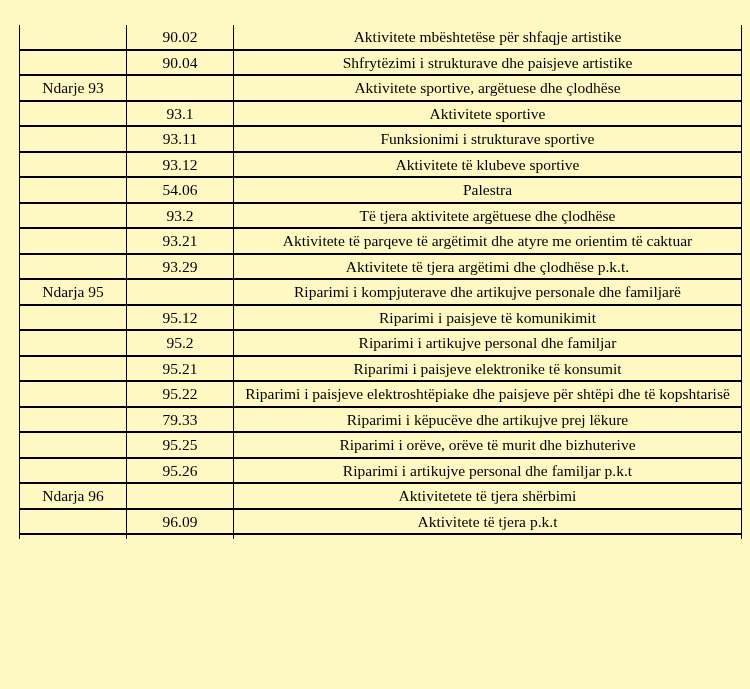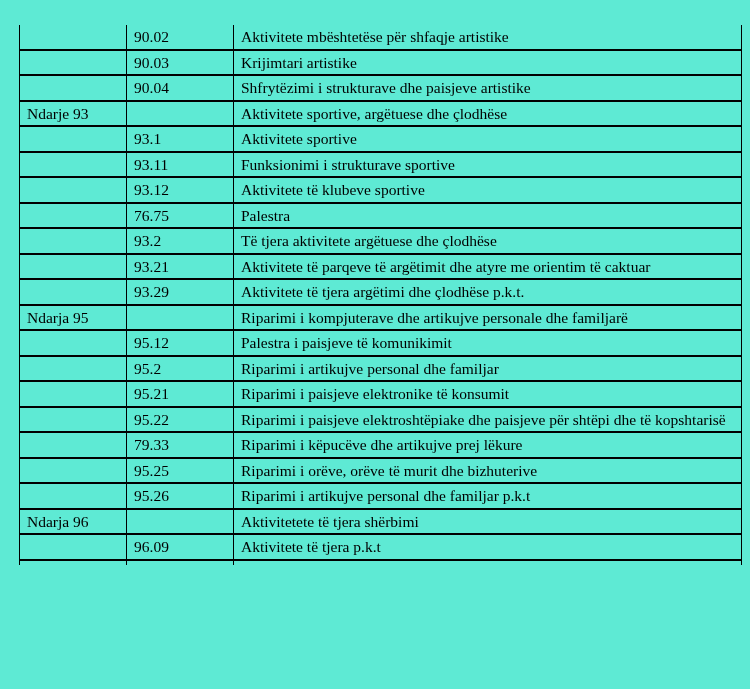--- a/index.html
+++ b/index.html
@@ -7,21 +7,22 @@
     width: 750px;
     height: 689px;
     background: #ffffff;
     overflow: hidden;
     font-family: "Liberation Serif", serif;
   }
   .page {
     position: relative;
     width: 750px;
     height: 689px;
-    background: #5eead4;
+    background: #fef9c3;
+    text-align: center;
   }
   table.grid {
     position: absolute;
     left: 19px;
     top: 25px;
     border-collapse: collapse;
     table-layout: fixed;
     width: 722px;
   }
   col.c1 { width: 107px; }
@@ -54,25 +55,20 @@
         <col class="c3">
       </colgroup>
     <tbody>
       <tr class="first">
         <td></td>
         <td>90.02</td>
         <td>Aktivitete mbështetëse për shfaqje artistike</td>
       </tr>
       <tr>
         <td></td>
-        <td>90.03</td>
-        <td>Krijimtari artistike</td>
-      </tr>
-      <tr>
-        <td></td>
         <td>90.04</td>
         <td>Shfrytëzimi i strukturave dhe paisjeve artistike</td>
       </tr>
       <tr>
         <td>Ndarje 93</td>
         <td></td>
         <td>Aktivitete sportive, argëtuese dhe çlodhëse</td>
       </tr>
       <tr>
         <td></td>
@@ -84,21 +80,21 @@
         <td>93.11</td>
         <td>Funksionimi i strukturave sportive</td>
       </tr>
       <tr>
         <td></td>
         <td>93.12</td>
         <td>Aktivitete të klubeve sportive</td>
       </tr>
       <tr>
         <td></td>
-        <td>76.75</td>
+        <td>54.06</td>
         <td>Palestra</td>
       </tr>
       <tr>
         <td></td>
         <td>93.2</td>
         <td>Të tjera aktivitete argëtuese dhe çlodhëse</td>
       </tr>
       <tr>
         <td></td>
         <td>93.21</td>
@@ -110,21 +106,21 @@
         <td>Aktivitete të tjera argëtimi dhe çlodhëse p.k.t.</td>
       </tr>
       <tr>
         <td>Ndarja 95</td>
         <td></td>
         <td>Riparimi i kompjuterave dhe artikujve personale dhe familjarë</td>
       </tr>
       <tr>
         <td></td>
         <td>95.12</td>
-        <td>Palestra i paisjeve të komunikimit</td>
+        <td>Riparimi i paisjeve të komunikimit</td>
       </tr>
       <tr>
         <td></td>
         <td>95.2</td>
         <td>Riparimi i artikujve personal dhe familjar</td>
       </tr>
       <tr>
         <td></td>
         <td>95.21</td>
         <td>Riparimi i paisjeve elektronike të konsumit</td>

